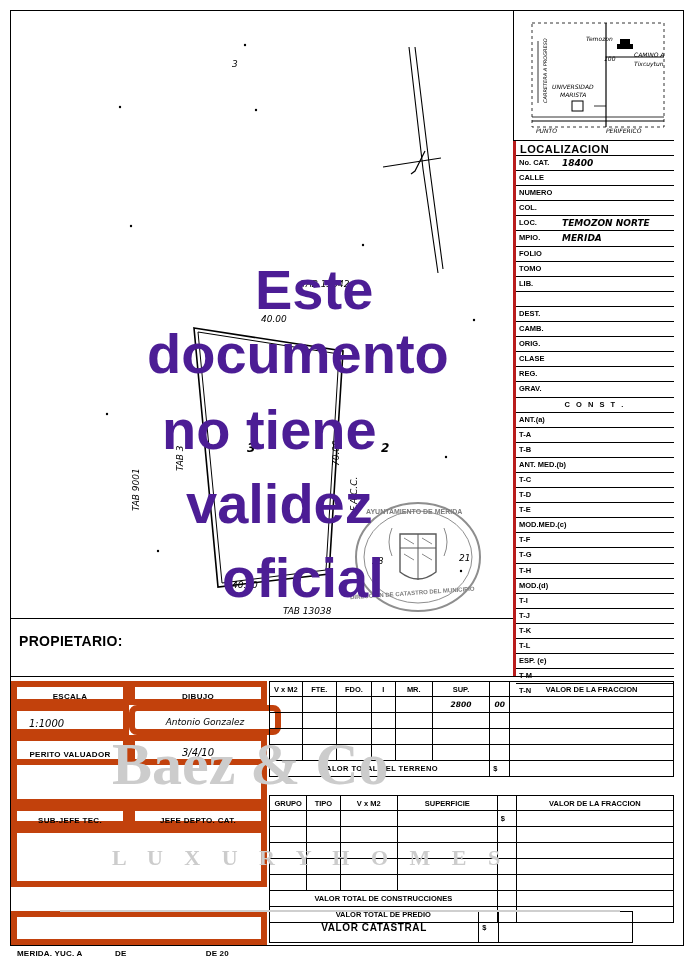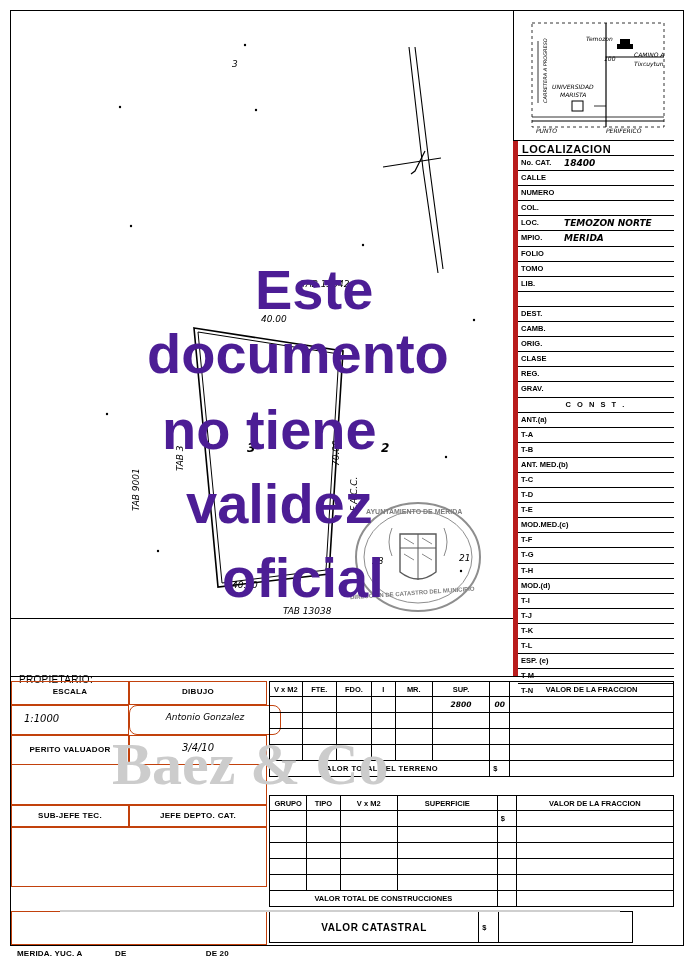--- a/index.html
+++ b/index.html
@@ -65,21 +65,21 @@
     overflow: hidden;
   }
 
   
   .loc-block {
     position: absolute;
     left: 513px;
     top: 141px;
     width: 161px;
     height: 535px;
-    border-left: 5px solid #b91c1c;
+    border-left: 3px solid #b91c1c;
     box-sizing: border-box;
   }
   .loc-title {
     font-size: 11px;
     font-weight: bold;
     letter-spacing: .5px;
     padding: 2px 0 2px 4px;
     border-bottom: 1px solid #000;
     height: 15px;
     box-sizing: border-box;
@@ -119,41 +119,40 @@
     top: 618px;
     width: 502px;
     height: 58px;
     border-top: 1px solid #000;
     box-sizing: border-box;
   }
   .propietario .lbl {
     position: absolute;
     left: 8px;
     top: 14px;
-    font-size: 10px;
-    font-weight: normal;
+    font-size: 14px;
+    font-weight: bold;
     letter-spacing: .3px;
-    margin-top: 41px;
   }
 
   
   .bottom {
     position: absolute;
     left: 11px;
     top: 676px;
     width: 663px;
     height: 269px;
     border-top: 1px solid #000;
     box-sizing: border-box;
   }
 
   
   .ll-box {
     position: absolute;
-    border: 1px solid #c2410c;
+    border: 6px solid #c2410c;
     box-sizing: border-box;
   }
   .cell-label {
     font-size: 8px;
     font-weight: bold;
     text-align: center;
     letter-spacing: .3px;
   }
   .cell-value {
     font-family: "DejaVu Sans", sans-serif;
@@ -563,20 +562,25 @@
           <td class="h"></td>
           <td class="h"></td>
           <td class="h"></td>
           <td class="h"></td>
         </tr>
         <tr>
           <td class="h" colspan="4">VALOR TOTAL DE CONSTRUCCIONES</td>
           <td class="h"></td>
           <td class="h"></td>
         </tr>
+        <tr>
+          <td class="h" colspan="4">VALOR TOTAL DE PREDIO</td>
+          <td class="h"></td>
+          <td class="h"></td>
+        </tr>
       </tbody>
     </table>
 
     <table class="grid" style="left:258px; top:234px; width:364px;">
       <tbody>
         <tr>
           <td style="width:232px; height:30px; font-size:10px; letter-spacing:.6px;">VALOR CATASTRAL</td>
           <td style="width:18px; height:30px; text-align:left; padding-left:3px;">$</td>
           <td style="width:155px; height:30px;"></td>
         </tr>
@@ -598,15 +602,16 @@
     <div class="seal-text" style="left:14px; top:10px;">AYUNTAMIENTO DE MERIDA</div>
     <div class="seal-text" style="left:-2px; top:92px; transform:rotate(-4deg); font-size:6px;">DIRECCION DE CATASTRO DEL MUNICIPIO</div>
   </div>
 
   <div class="wm wm-este">Este</div>
   <div class="wm wm-este" style="left:147px; top:322px;">documento</div>
   <div class="wm wm-este" style="left:162px; top:398px;text-align:center;">no tiene</div>
   <div class="wm wm-este" style="left:186px; top:472px;">validez</div>
   <div class="wm wm-este" style="left:222px; top:546px;">oficial</div>
   <div class="wm wm-baez">Baez &amp; Co</div>
+  <div class="wm wm-luxury">L U X U R Y    H O M E S</div>
   <div class="wm-line" style="left:60px; top:910px; width:560px;"></div>
 
 </div>
 
 </body></html>

